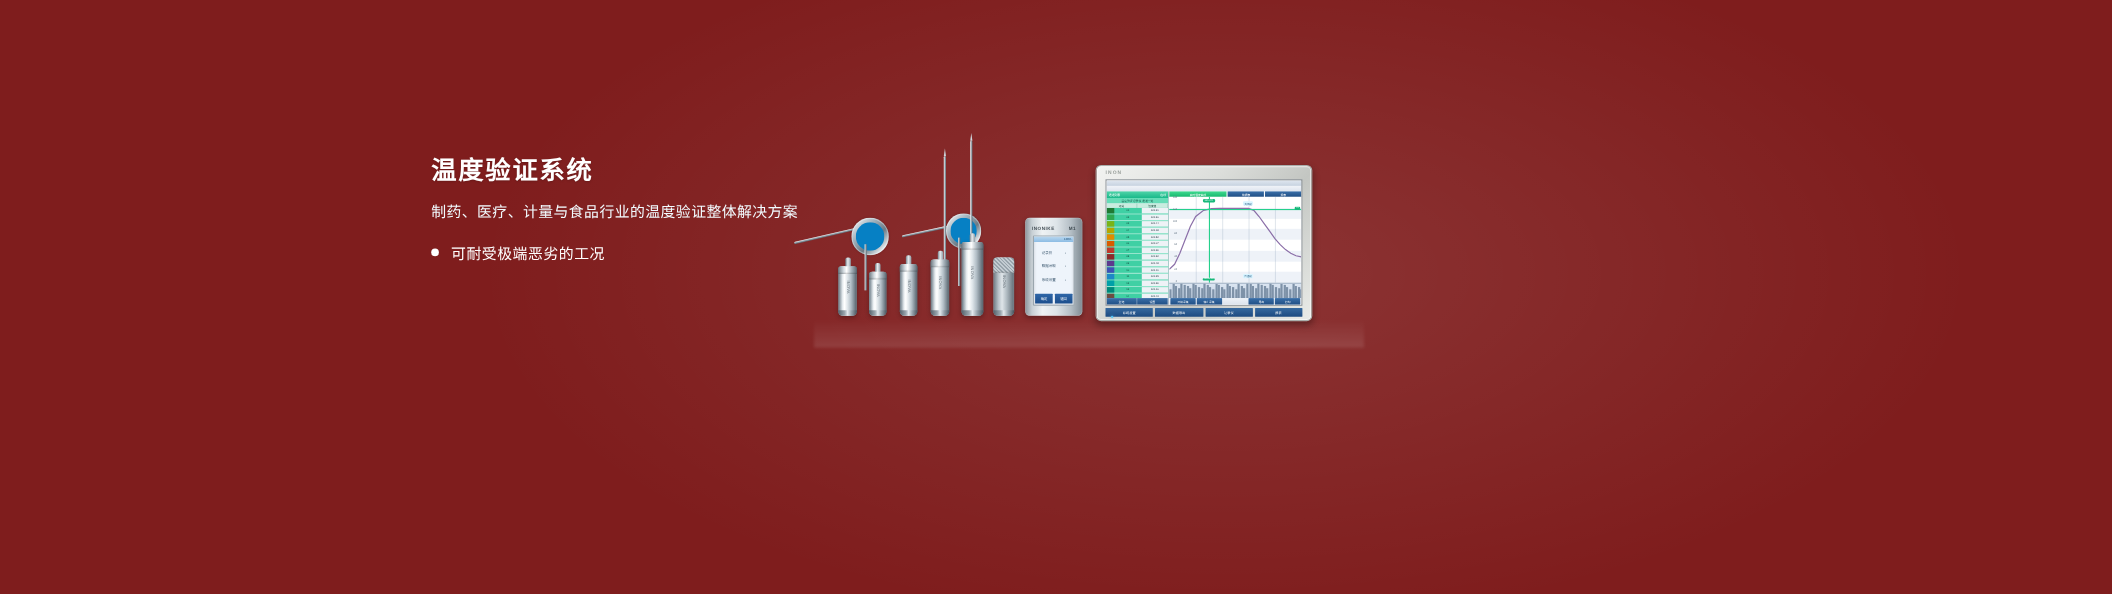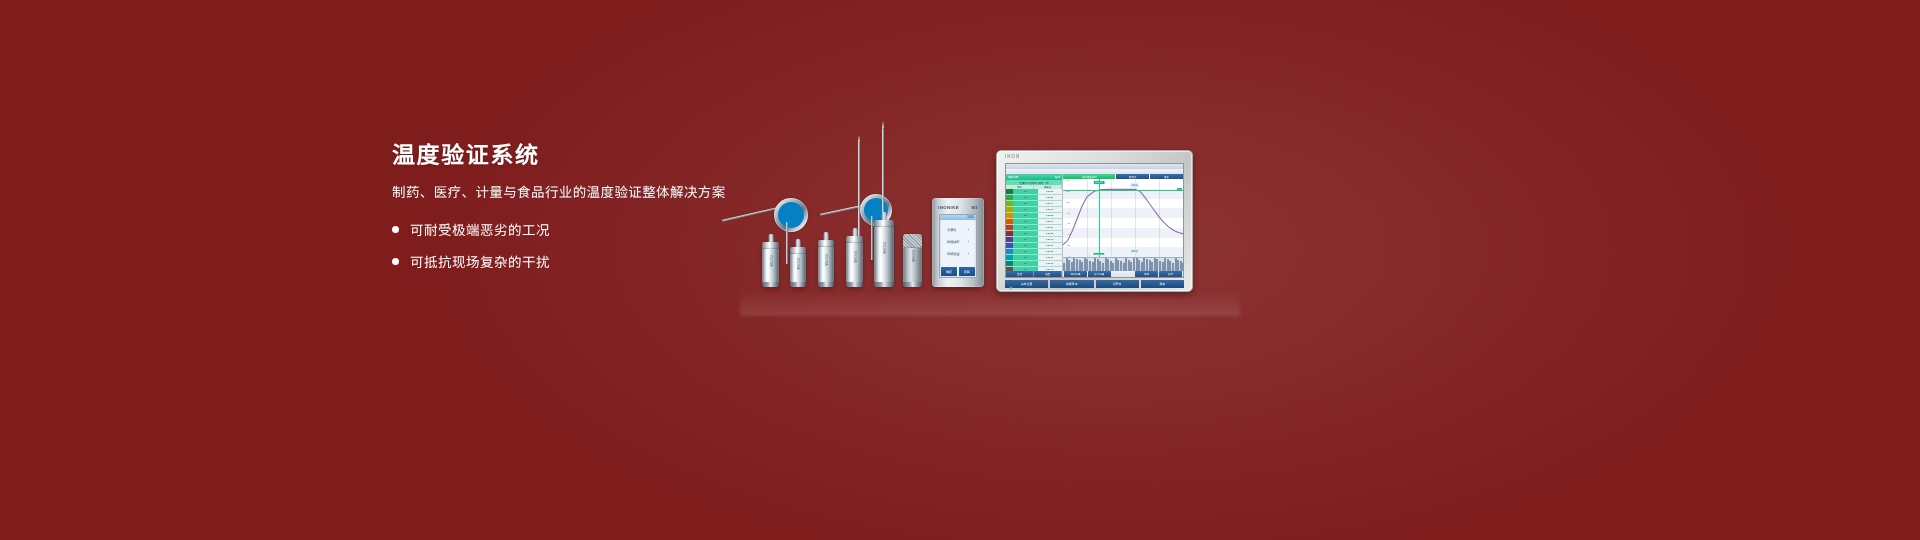--- a/index.html
+++ b/index.html
@@ -326,24 +326,20 @@
 <div class="banner">
   <div class="bg-sheen"></div>
 
   <div class="copy">
     <h1 class="headline">温度验证系统</h1>
     <p class="subhead">制药、医疗、计量与食品行业的温度验证整体解决方案</p>
     <ul class="bullets">
       <li>
         <span class="dot"></span>
         <span>可耐受极端恶劣的工况</span>
-      </li>
-      <li>
-        <span class="dot"></span>
-        <span>可抵抗现场复杂的干扰</span>
       </li>
     </ul>
   </div>
 
   <div class="reflection"></div>
 
   <div class="products">
 
     <div class="coil" style="left:22px;top:78px;">
       <div class="wire" style="left:0;top:22px;width:56px;transform:rotate(-13deg);"></div>

